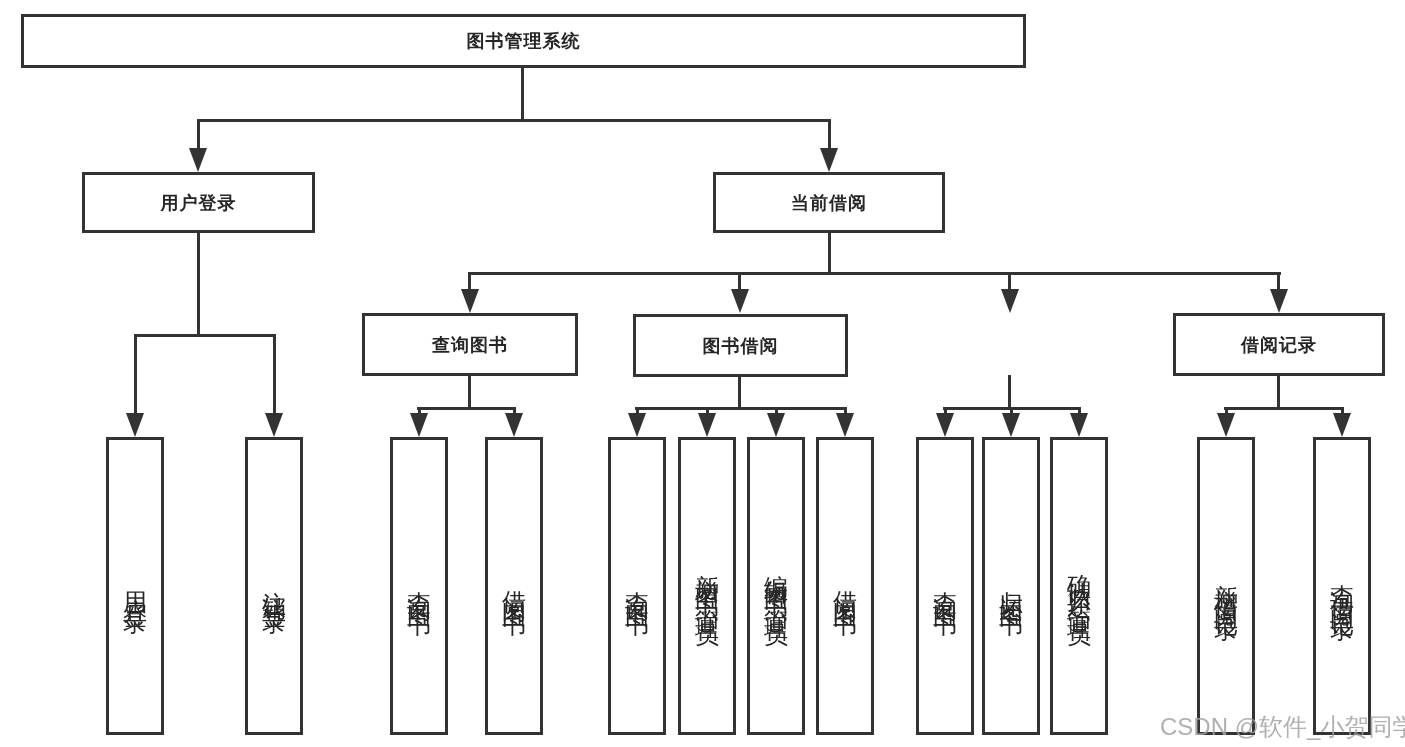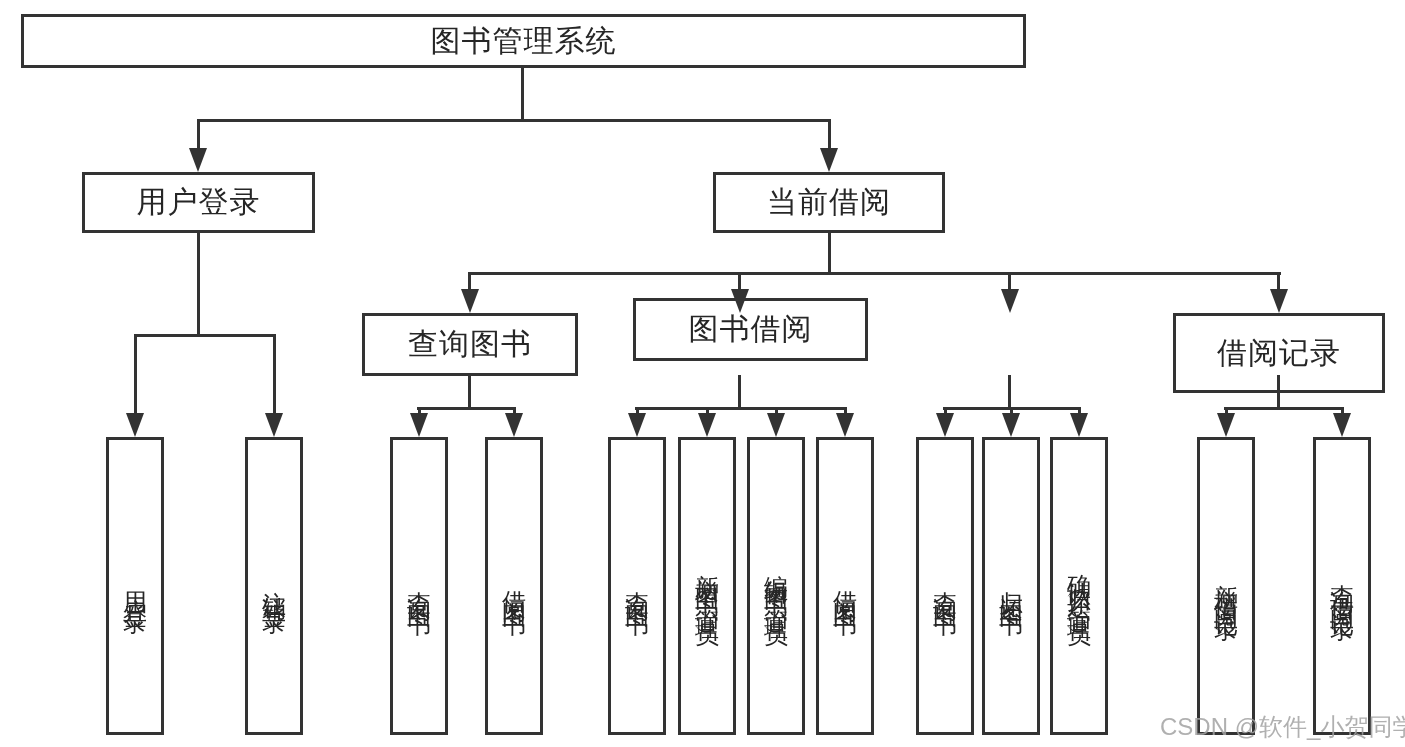--- a/index.html
+++ b/index.html
@@ -19,23 +19,24 @@
     position: absolute;
     box-sizing: border-box;
     border: 3px solid var(--line-color, #333333);
     background: #ffffff;
     color: var(--text-color, #262626);
     display: flex;
     align-items: center;
     justify-content: center;
   }
   .hnode {
-    font-size: 30px;
+    font-size: 18px;
     letter-spacing: 1px;
     white-space: nowrap;
+    font-weight: bold;
   }
   .vnode {
     top: 437px;
     width: 58px;
     height: 298px;
     writing-mode: vertical-rl;
     text-orientation: mixed;
     font-size: 24px;
     letter-spacing: 7px;
     line-height: 1;
@@ -67,22 +68,22 @@
 <body>
 
 <div id="canvas">
 
   <div class="node hnode" style="left:21px;top:14px;width:1005px;height:54px">图书管理系统</div>
 
   <div class="node hnode" style="left:82px;top:172px;width:233px;height:61px">用户登录</div>
   <div class="node hnode" style="left:713px;top:172px;width:232px;height:61px">当前借阅</div>
 
   <div class="node hnode" style="left:362px;top:313px;width:216px;height:63px">查询图书</div>
-  <div class="node hnode" style="left:633px;top:298px;width:235px;height:63px">图书借阅</div>
-  <div class="node hnode" style="left:1173px;top:313px;width:212px;height:80px">借阅记录</div>
+  <div class="node hnode" style="left:633px;top:314px;width:215px;height:63px">图书借阅</div>
+  <div class="node hnode" style="left:1173px;top:313px;width:212px;height:63px">借阅记录</div>
 
   <div class="node vnode" style="left:106px">用户登录</div>
   <div class="node vnode" style="left:245px">注销登录</div>
 
   <div class="node vnode" style="left:390px">查询图书</div>
   <div class="node vnode" style="left:485px">借阅图书</div>
 
   <div class="node vnode" style="left:608px">查询图书</div>
   <div class="node vnode" style="left:678px">新增图书（管理员）</div>
   <div class="node vnode" style="left:747px">编辑图书（管理员）</div>

